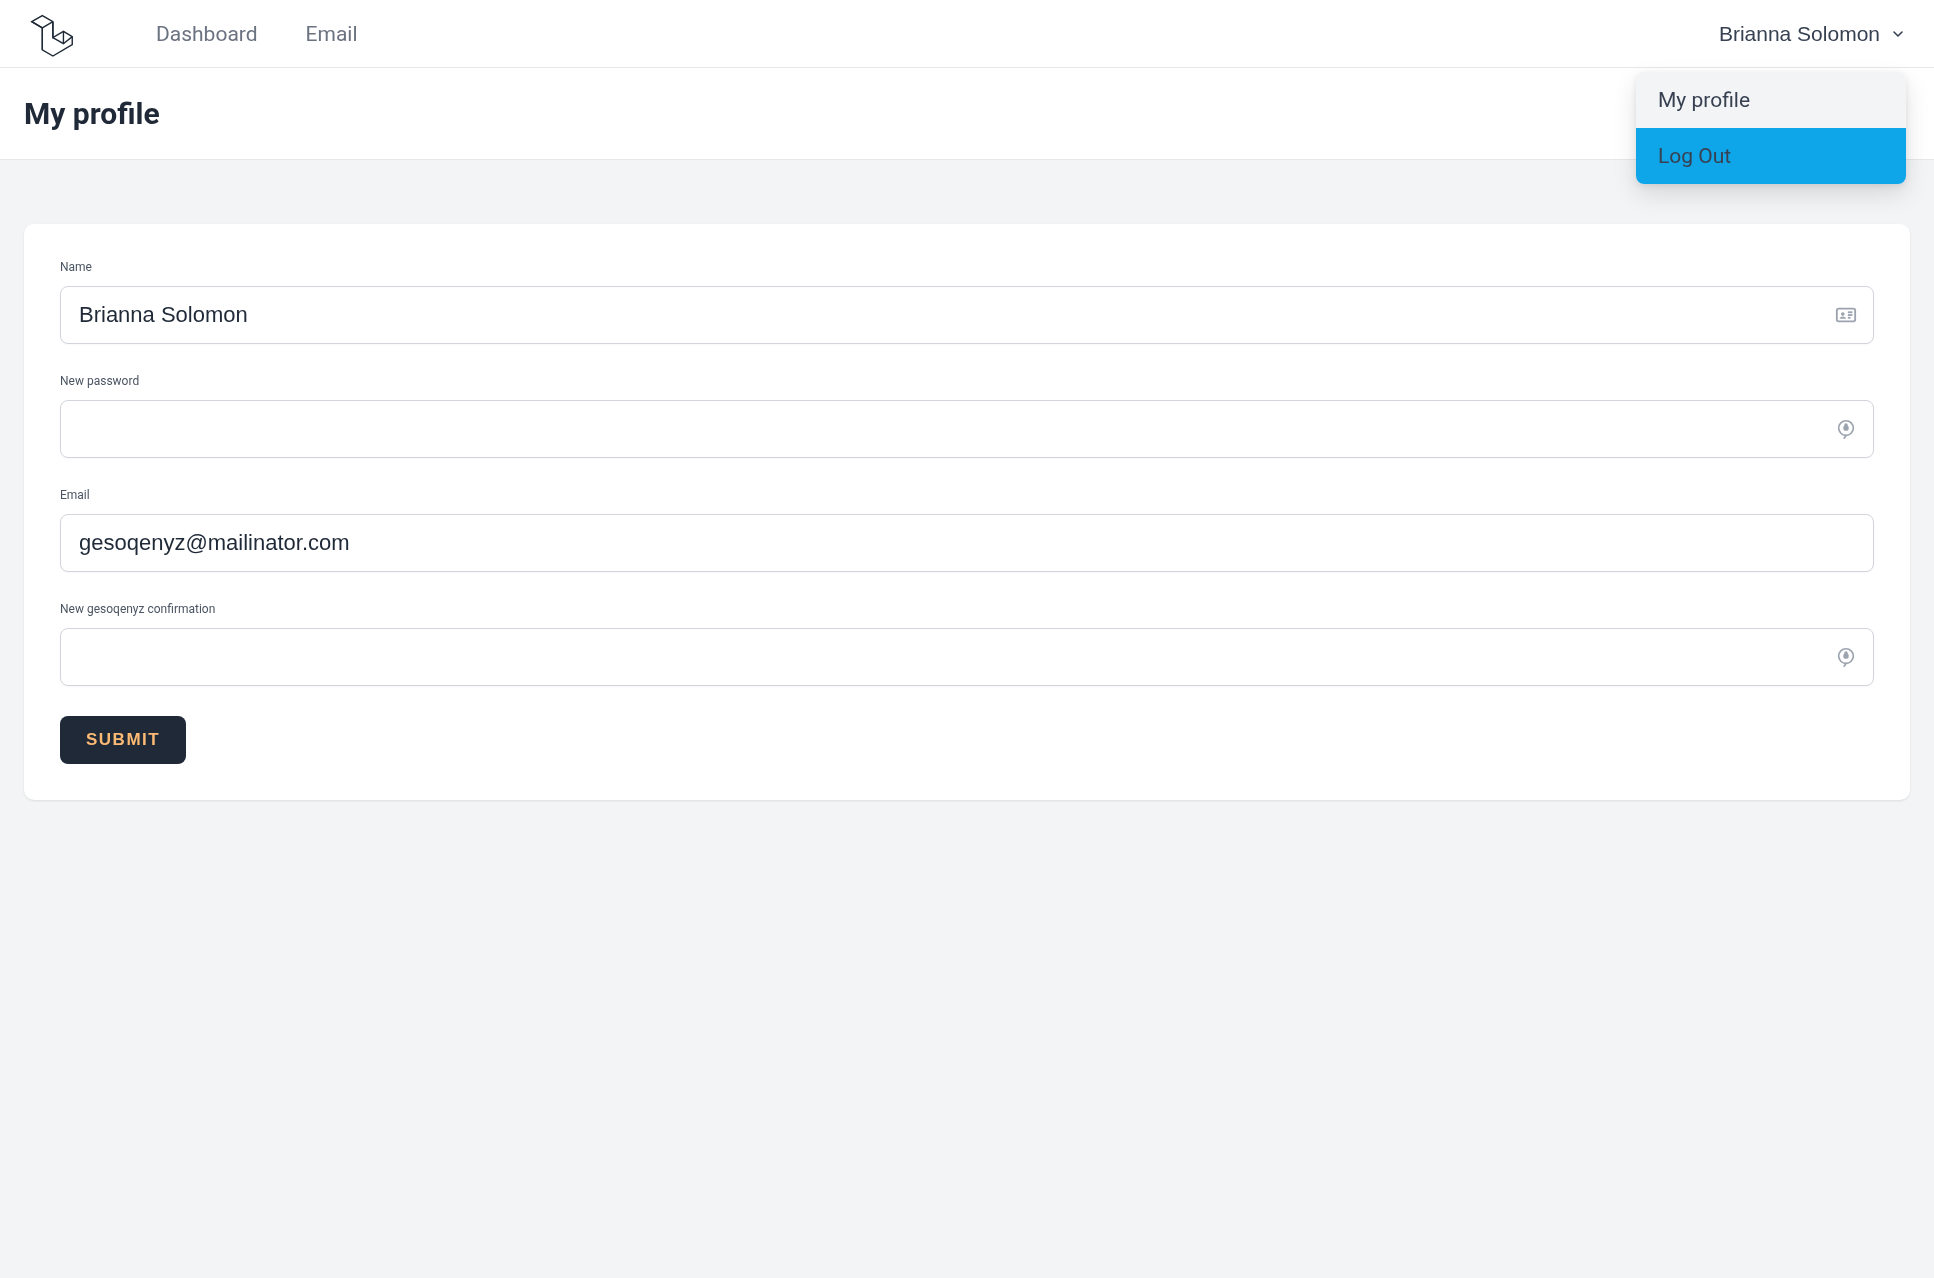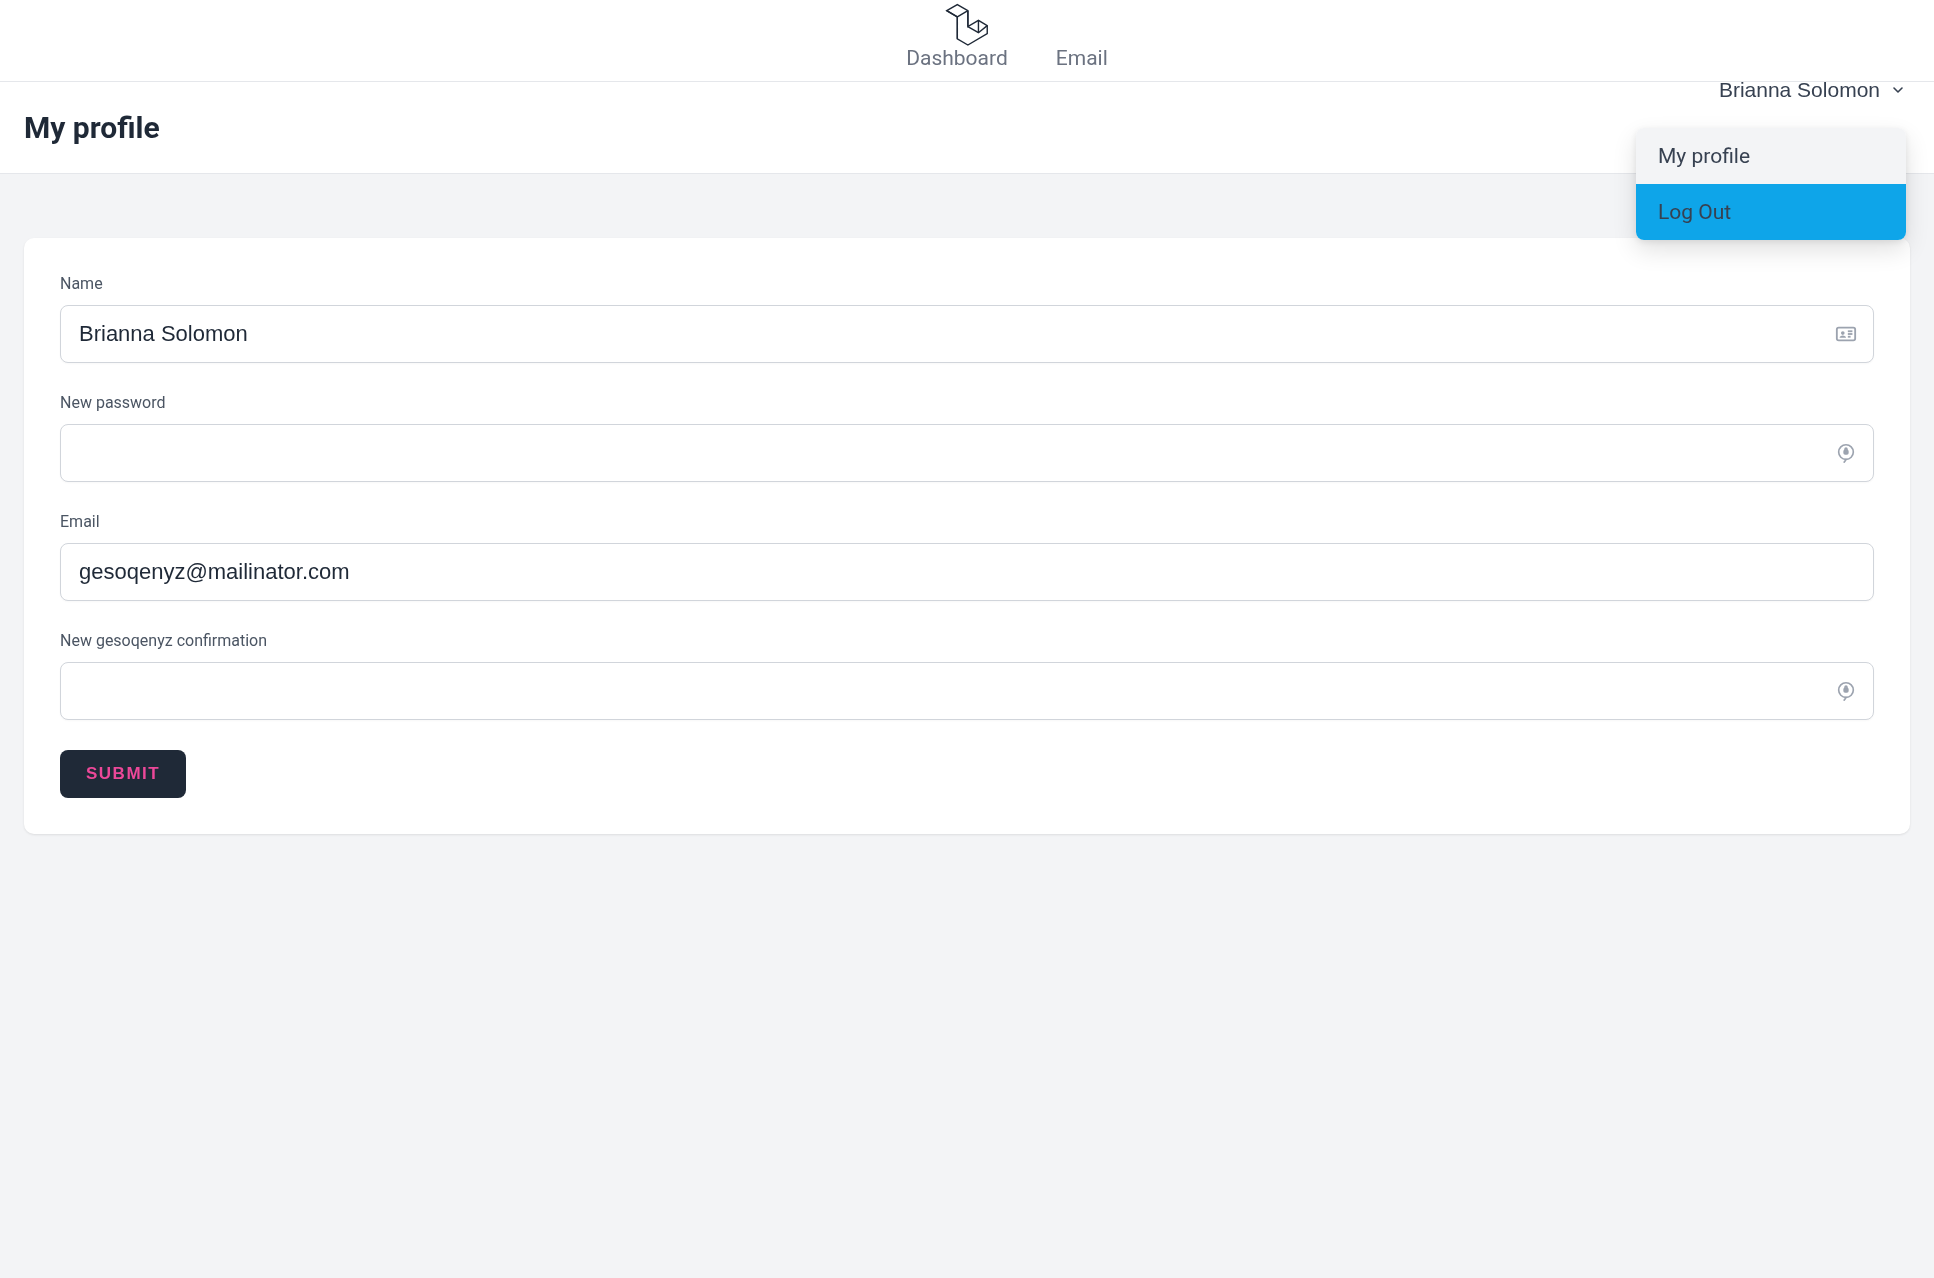--- a/index.html
+++ b/index.html
@@ -5,26 +5,25 @@
 * { box-sizing: border-box; margin: 0; padding: 0; }
 body {
   font-family: -apple-system, BlinkMacSystemFont, "Segoe UI", Roboto, "Helvetica Neue", Arial, sans-serif;
   background: #f3f4f6;
   color: #1f2937;
   font-size: 16px;
 }
 .topbar {
   background: #fff;
   border-bottom: 1px solid #e5e7eb;
-  height: 82px;
+  height: 68px;
   display: flex;
   align-items: center;
   padding: 0 28px;
   position: relative;
-  flex-direction: column;
 }
 .logo {
   width: 48px;
   height: 48px;
   display: flex;
   align-items: center;
   justify-content: center;
   color: #1f2937;
 }
 .nav {
@@ -95,21 +94,21 @@
   background: #fff;
   border-radius: 10px;
   box-shadow: 0 1px 3px rgba(0,0,0,0.06), 0 1px 2px rgba(0,0,0,0.04);
   padding: 36px;
 }
 .field {
   margin-bottom: 30px;
 }
 .field label {
   display: block;
-  font-size: 16px;
+  font-size: 12px;
   color: #4b5563;
   margin-bottom: 12px;
 }
 .input-wrap {
   position: relative;
 }
 .field input {
   width: 100%;
   height: 58px;
   border: 1px solid #d1d5db;
@@ -127,21 +126,21 @@
   transform: translateY(-50%);
   width: 24px;
   height: 24px;
   color: #9ca3af;
   display: flex;
   align-items: center;
   justify-content: center;
 }
 .submit-btn {
   background: #1f2937;
-  color: #ec4899;
+  color: #fdba74;
   border: none;
   border-radius: 8px;
   padding: 14px 26px;
   font-size: 17px;
   font-weight: 600;
   letter-spacing: 1.5px;
   cursor: pointer;
 }
 </style>
 </head>

